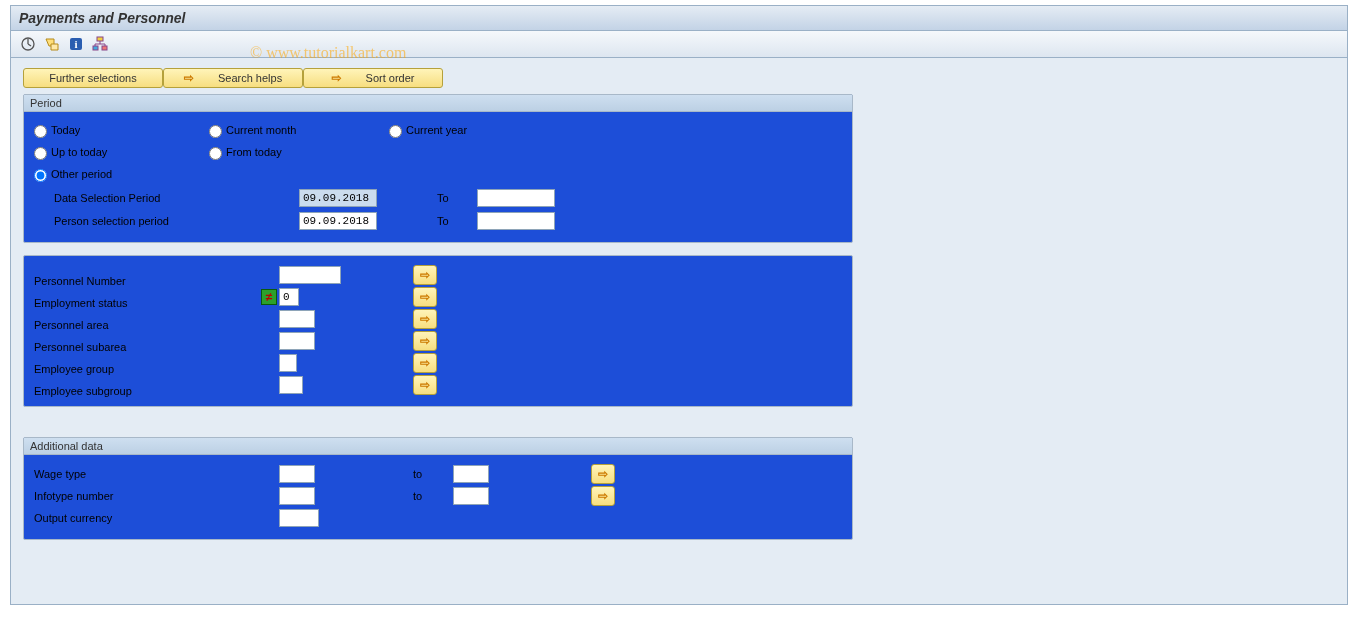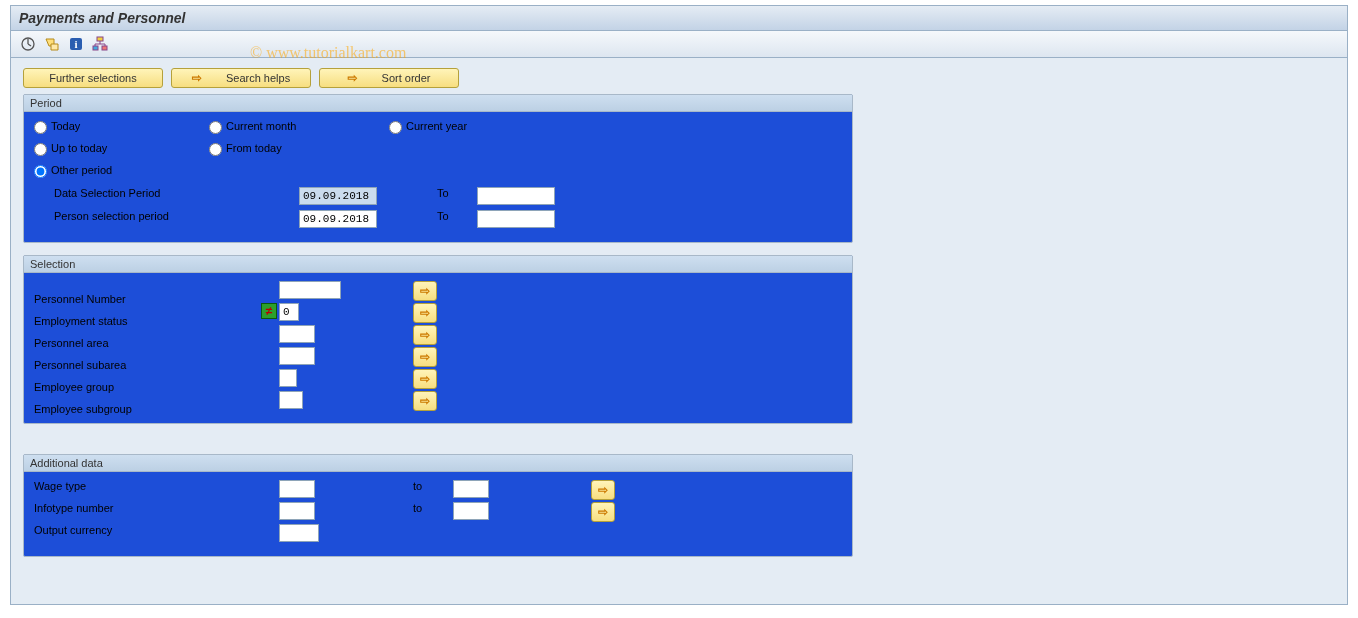--- a/index.html
+++ b/index.html
@@ -41,21 +41,21 @@
     align-items: center;
     justify-content: center;
     font-size: 13px;
     cursor: pointer;
   }
   .content {
     background: #e4ecf4;
     padding: 10px 12px;
     height: calc(100% - 52px);
   }
-  .btnrow { display:flex; gap:8px; margin-bottom:6px; }
+  .btnrow { display:flex; gap:0; margin-bottom:6px; }
   .sap-btn {
     background: linear-gradient(#fff4b9,#f7de80);
     border: 1px solid #b5a13b;
     border-radius: 3px;
     padding: 2px 6px;
     height: 20px;
     display: inline-flex;
     align-items: center;
     cursor: pointer;
     font-size: 11px;
@@ -72,21 +72,21 @@
     border-radius: 2px;
   }
   .groupbox-title {
     background: linear-gradient(#cedff0,#bcd0e4);
     border-bottom: 1px solid #a8b8c8;
     padding: 2px 6px;
     font-size: 11px;
     color: #333;
   }
   .groupbox-body { padding: 8px 10px 10px 10px; }
-  .row { display:flex; align-items:flex-start; height:22px; }
+  .row { display:flex; align-items:center; height:22px; }
   .row.gap { margin-top: 1px; }
   .col-a { width: 175px; }
   .col-b { width: 180px; }
   .col-c { width: 180px; }
   .indent { padding-left: 20px; }
   input[type=radio] { margin-right: 4px; vertical-align: middle; }
   input[type=checkbox] { margin-right: 4px; vertical-align: middle; }
   .field {
     border: 1px solid #8ea4b8;
     background: #fff;
@@ -213,21 +213,20 @@
           <span style="width:90px"></span>
           <input class="field" style="width: 78px;" value="09.09.2018">
           <span style="width:60px"></span>
           <span class="label-to">To</span>
           <input class="field" style="width: 78px;" value="">
         </div>
       </div>
     </div>
 
     <div class="groupbox sel-grid">
-      <div class="groupbox-title">Selection</div>
       <div class="groupbox-body">
         <div class="row">
           <span class="lbl">Personnel Number</span>
           <span style="width:40px"></span>
           <span class="fcol"><input class="field" style="width: 62px;" value=""></span>
           <span class="multisel">⇨</span>
         </div>
         <div class="row">
           <span class="lbl">Employment status</span>
           <span style="width:22px"></span>

